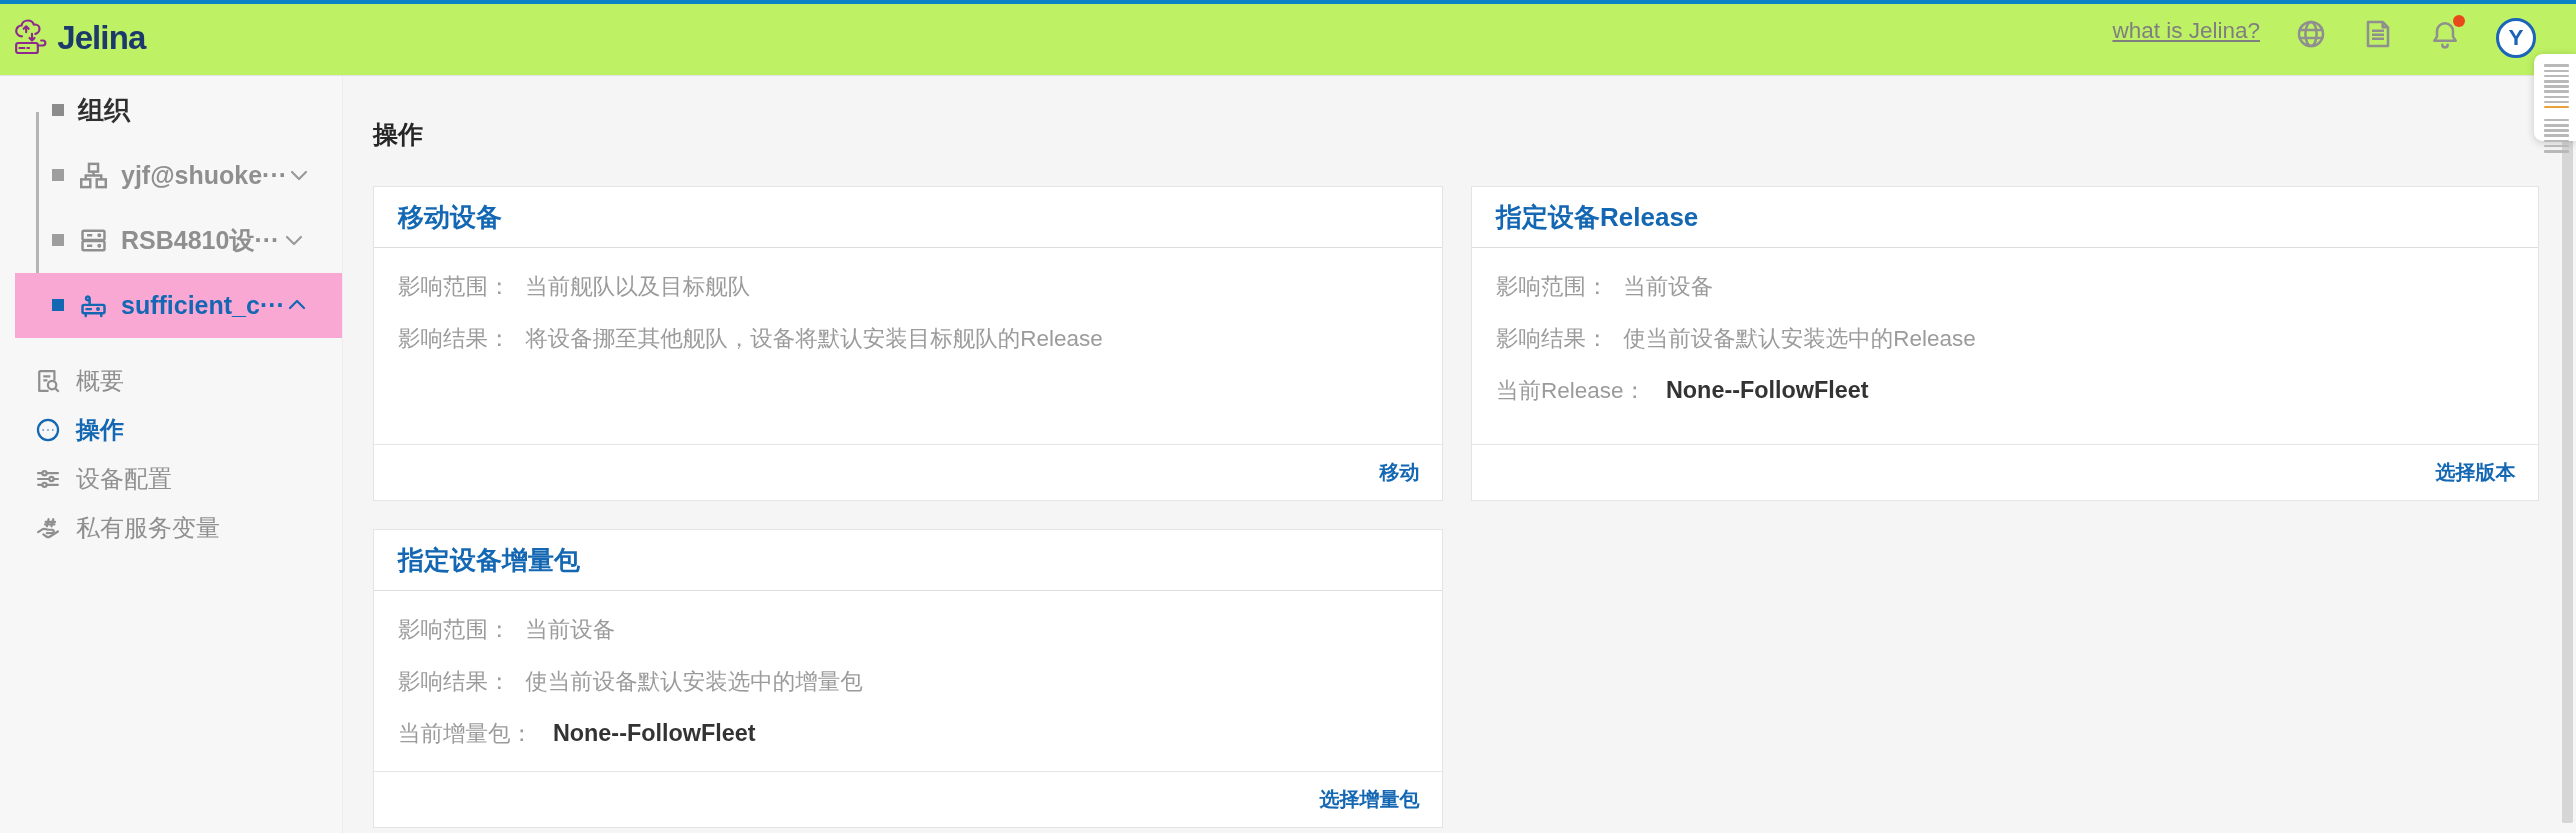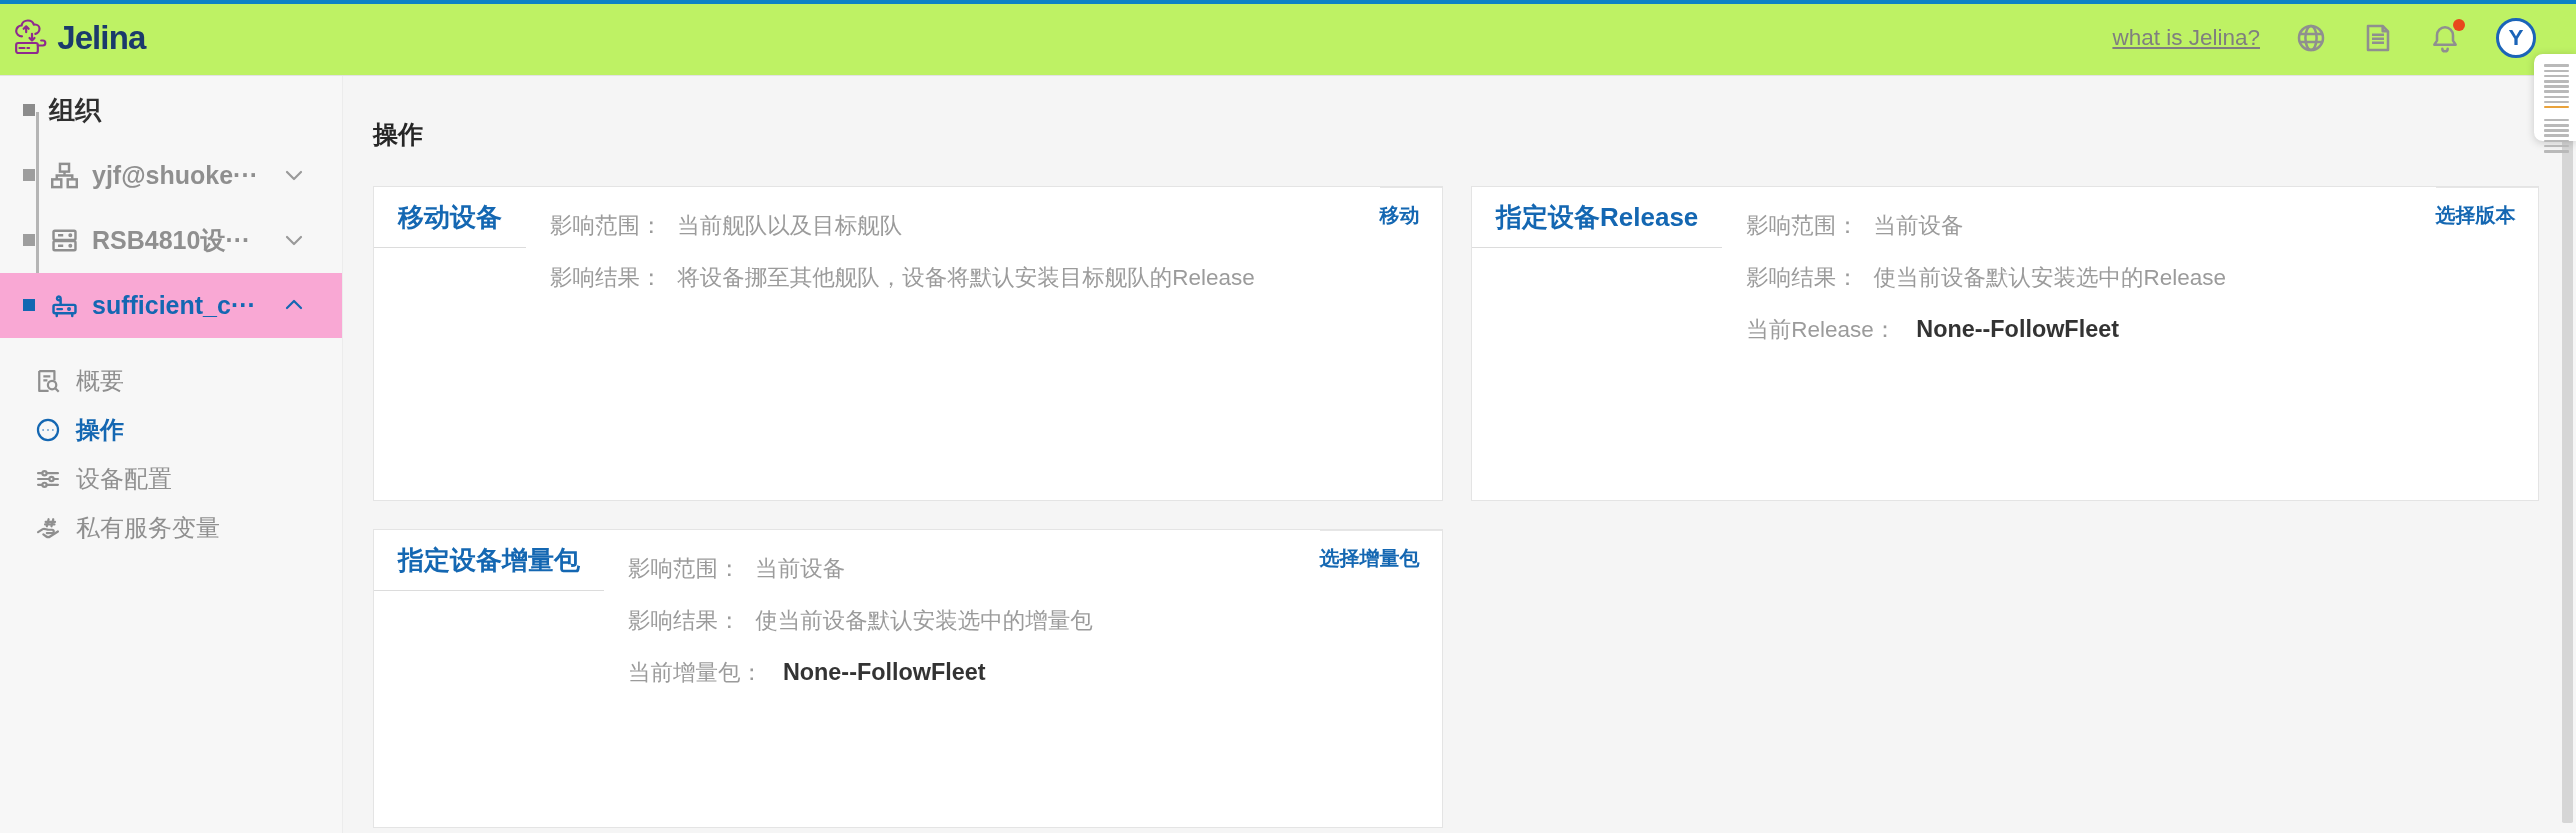--- a/index.html
+++ b/index.html
@@ -9,52 +9,52 @@
   *{box-sizing:border-box; margin:0; padding:0;}
   html,body{width:2576px; height:834px; overflow:hidden;}
   body{font-family:"Liberation Sans","DejaVu Sans",sans-serif; background:#f5f5f5; position:relative;}
 
   
   .topline{position:absolute; top:0; left:0; right:0; height:4.3px; background:var(--topbar); z-index:10;}
   header{height:76px; background:#bef264; border-bottom:0.9px solid #e2e2e2; display:flex; align-items:center; position:relative; z-index:4;}
   .logo{display:flex; align-items:center; gap:5.2px; margin-left:12px;}
   .logo svg{width:40px; height:40px; color:var(--logo-purple);}
   .logo-text{font-size:33px; font-weight:800; color:var(--logo-navy); letter-spacing:-0.9px;}
-  .header-right{margin-left:auto; display:flex; align-items:center; gap:35px; margin-right:40px;}
+  .header-right{margin-left:auto; display:flex; gap:35px; margin-right:40px;}
   .help-link{font-size:22.5px; color:#7f7f7f; text-decoration:underline; cursor:pointer;}
   .hicon{width:32px; height:32px; color:#8f8f8f; cursor:pointer; display:block;}
   .bell-wrap{position:relative;}
   .bell-dot{position:absolute; top:-2.6px; right:-3.5px; width:12px; height:12px; border-radius:50%; background:var(--notification-red);}
   .avatar{width:40px; height:40px; border-radius:50%; border:3.5px solid #1b64b8; color:#1b64b8; font-size:22.5px; font-weight:700; display:flex; align-items:center; justify-content:center; background:#fff; cursor:pointer;}
 
   
   .shell{display:flex; height:768px;}
   aside{width:343px; background:#f7f7f7; border-right:0.9px solid #ececec; position:relative; flex:none; padding-top:1.7px;}
   .tree-line{position:absolute; left:36px; top:36px; width:2.6px; height:195px; background:#b5b5b5;}
-  .tree-row{height:65px; display:flex; align-items:center; padding-left:23px; position:relative; cursor:pointer;}
+  .tree-row{height:65px; display:flex; align-items:center; padding-left:37px; position:relative; cursor:pointer;margin-left:15px;}
   .marker{width:12px; height:12px; background:#9e9e9e; flex:none; margin-right:14px;}
   .root-label{font-size:26px; font-weight:700; color:#303030;}
   .tree-icon{width:31px; height:31px; color:#8f8f8f; flex:none; margin-right:12px;}
   .tree-label{font-size:25px; font-weight:700; color:#8f8f8f; white-space:nowrap;}
   .chev{width:24px; height:24px; color:#9a9a9a; margin-left:auto; margin-right:36px; flex:none;}
   .tree-row.selected{background:#f9a8d4;}
   .tree-row.selected .marker{background:var(--accent);}
   .tree-row.selected .tree-icon, .tree-row.selected .chev{color:var(--accent);}
   .tree-row.selected .tree-label{color:var(--accent);}
   .sub-rows{margin-top:19px;}
   .sub-row{height:49px; display:flex; align-items:center; padding-left:34px; cursor:pointer;}
   .sub-icon{width:28px; height:28px; color:#8f8f8f; margin-right:14px; flex:none;}
   .sub-label{font-size:24px; color:#8f8f8f;}
   .sub-row.selected .sub-icon{color:var(--accent);}
   .sub-row.selected .sub-label{color:var(--accent); font-weight:600;}
 
   main{flex:1; padding:42px 38px 0 30px; overflow:hidden;}
   .page-title{font-size:25px; font-weight:700; color:#262626;}
   .grid{margin-top:35px; display:grid; grid-template-columns:1070px 1068px; column-gap:28px; row-gap:28px; align-items:start;}
-  .card{background:#fff; border:0.9px solid #e4e4e4; display:flex; flex-direction:row;}
+  .card{background:#fff; border:0.9px solid #e4e4e4; display:flex; flex-direction:column;}
   .card.tall{height:315px;}
   .card.short{height:299px;}
   .card-header{height:61px; padding:0 24px; display:flex; align-items:center; border-bottom:0.9px solid #dcdcdc; flex:none;}
   .card-title{font-size:26px; font-weight:700; color:var(--accent);}
   .card-body{flex:1; padding:22.5px 24px 0;}
   .body-row{display:flex; align-items:baseline; font-size:22.5px; color:#9b9b9b; margin-bottom:21px; white-space:nowrap;gap:6px;}
   .body-row .lbl{margin-right:8.7px;}
   .body-row .val{color:#9b9b9b;}
   .body-row.em .val{color:#333; font-weight:700; font-size:23.4px; margin-left:5.2px;}
   .card-footer{flex:none; height:56px; border-top:0.9px solid #e6e6e6; display:flex; align-items:center; justify-content:flex-end; padding-right:22.5px;}

